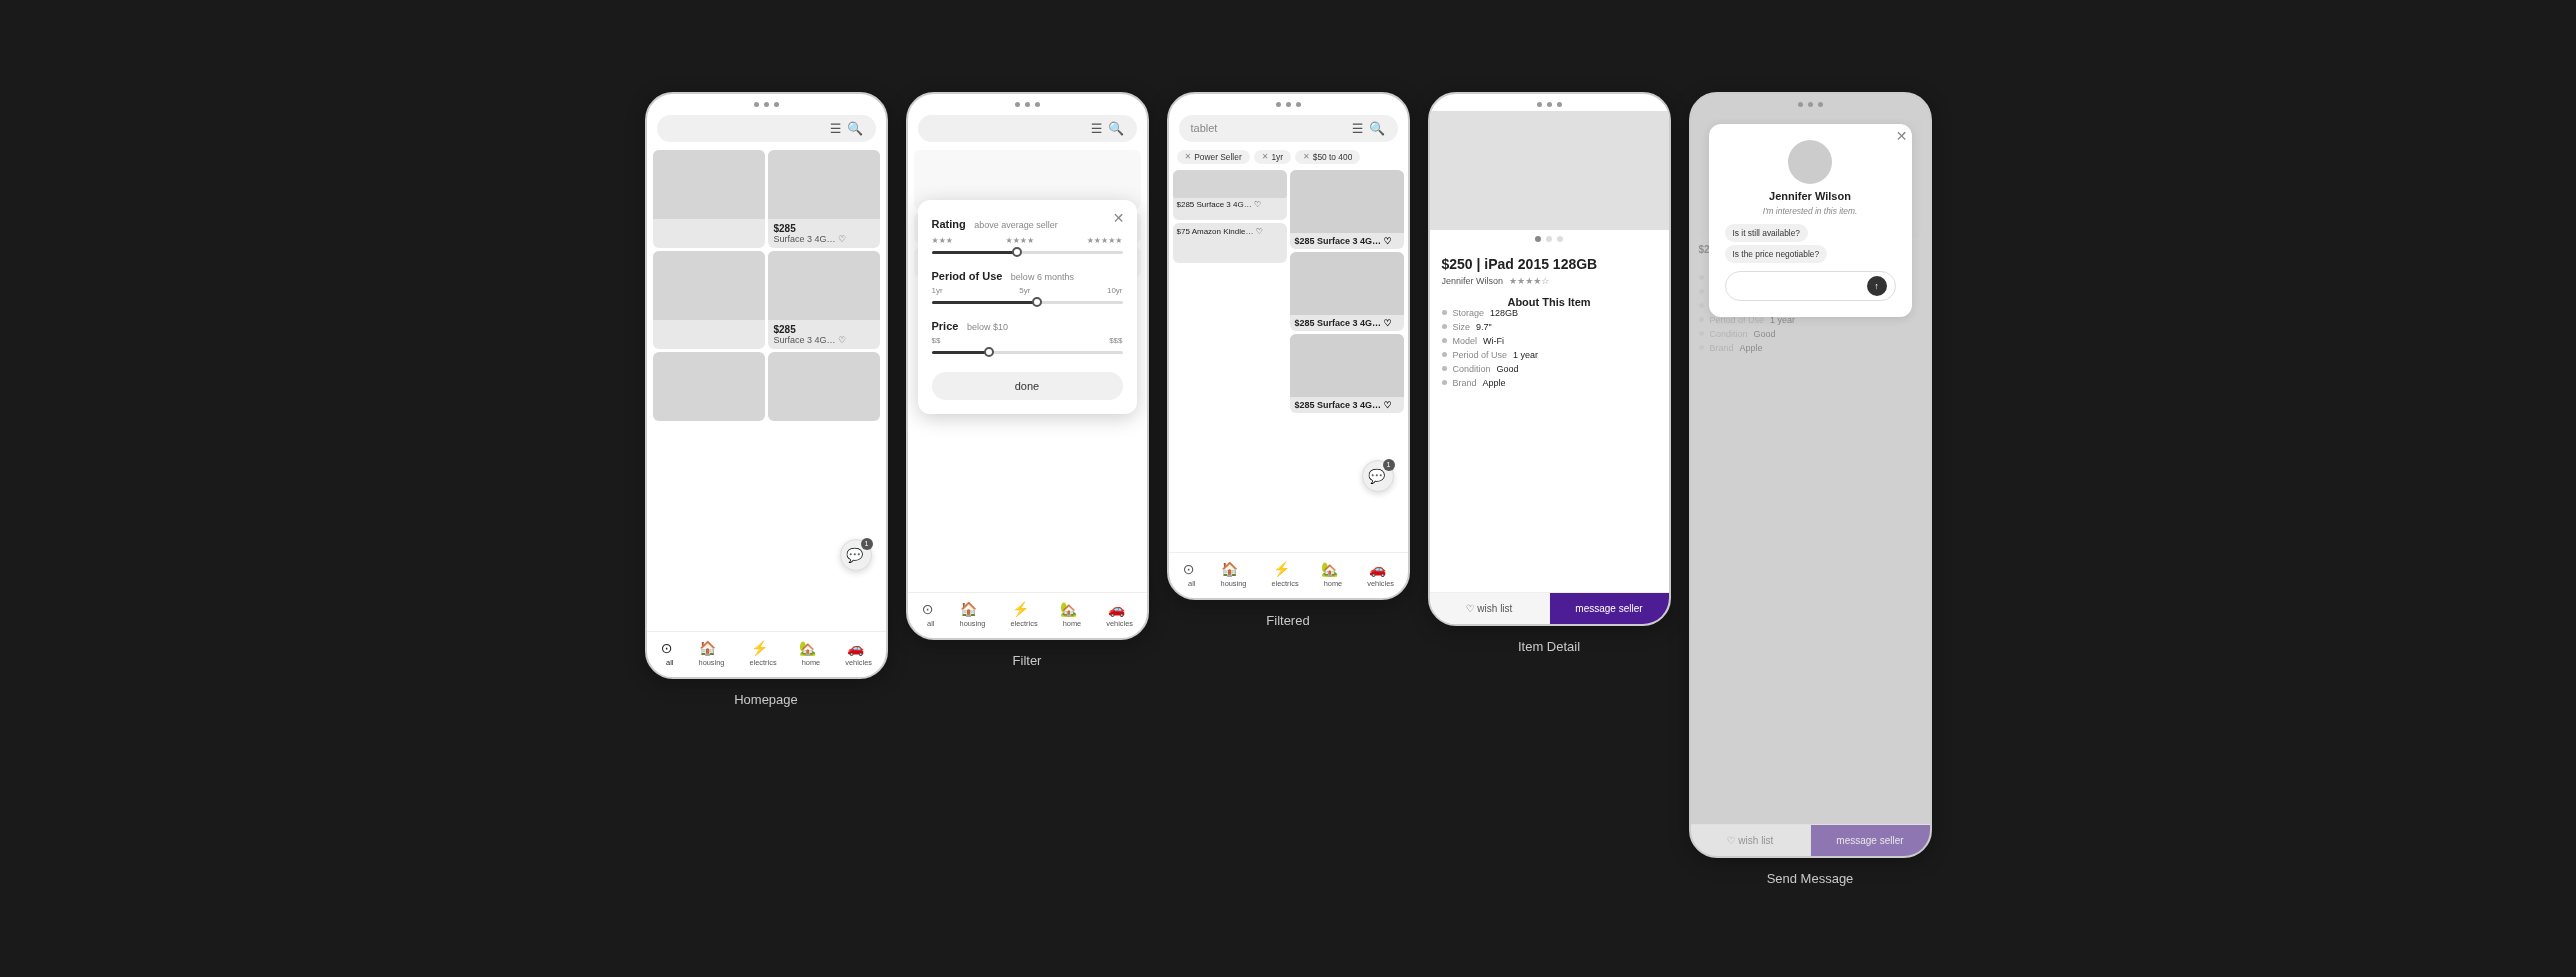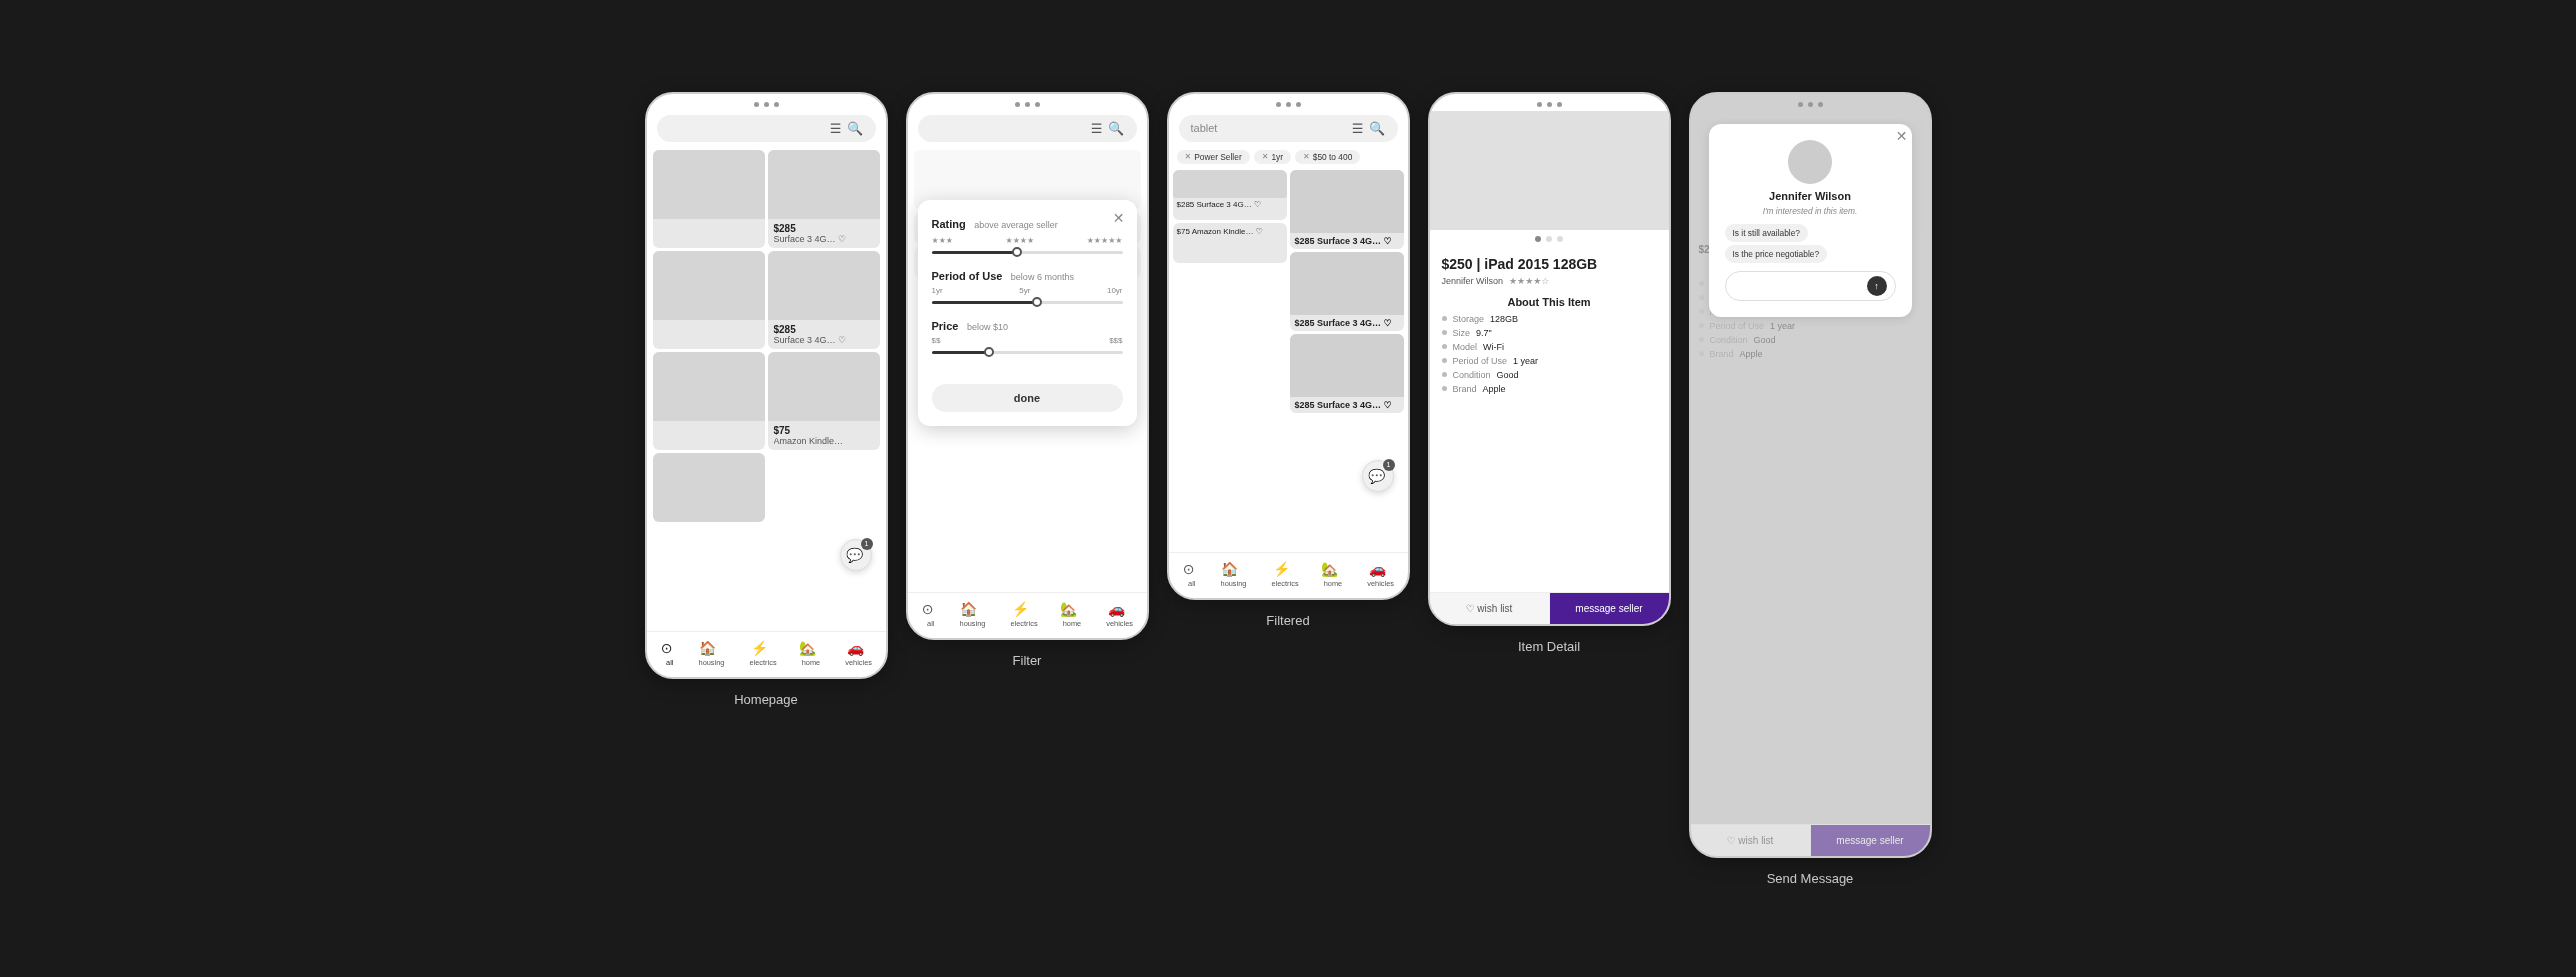--- a/index.html
+++ b/index.html
@@ -256,22 +256,21 @@
     }
     .done-btn {
       width: 100%;
       background: #f0f0f0;
       border: none;
       border-radius: 20px;
       padding: 8px;
       font-size: 11px;
       color: #333;
       cursor: pointer;
-      margin-top: 18px;
-      font-weight: bold;
+      margin-top: 6px;
     }
     
     .filter-tags {
       display: flex;
       gap: 4px;
       flex-wrap: wrap;
       margin: 4px 8px 6px;
     }
     .filter-tag {
       background: #f0f0f0;
@@ -312,21 +311,20 @@
       font-size: 9px;
       color: #999;
     }
     .about-section {
       margin-top: 6px;
     }
     .about-title {
       font-size: 11px;
       font-weight: 600;
       color: #222;
-      margin-bottom: 6px;
       text-align: center;
     }
     .spec-item {
       display: flex;
       align-items: center;
       gap: 6px;
       margin-bottom: 4px;
       font-size: 9px;
     }
     .spec-dot {
@@ -559,27 +557,20 @@
             <div class="product-img"></div>
             <div class="product-info">
               <div class="product-price">$285</div>
               <div class="product-title">Surface 3 4G… ♡</div>
             </div>
           </div>
           <div class="product-card">
             <div class="product-img"></div>
           </div>
 
-          <div class="product-card">
-            <div class="product-img"></div>
-            <div class="product-info">
-              <div class="product-price">$75</div>
-              <div class="product-title">Amazon Kindle…</div>
-            </div>
-          </div>
           <div class="product-card">
             <div class="product-img"></div>
           </div>
         </div>
         <div class="chat-bubble">
           💬
           <div class="chat-badge">1</div>
         </div>
       </div>
       <div class="bottom-nav">

